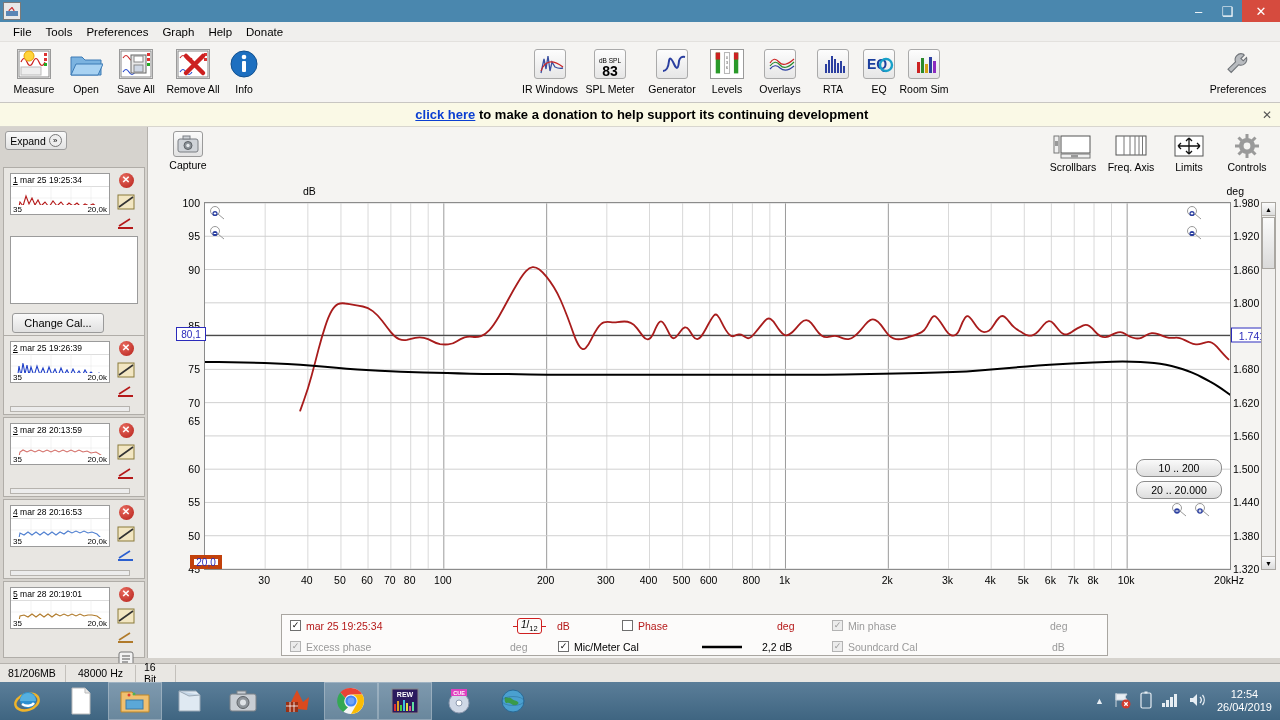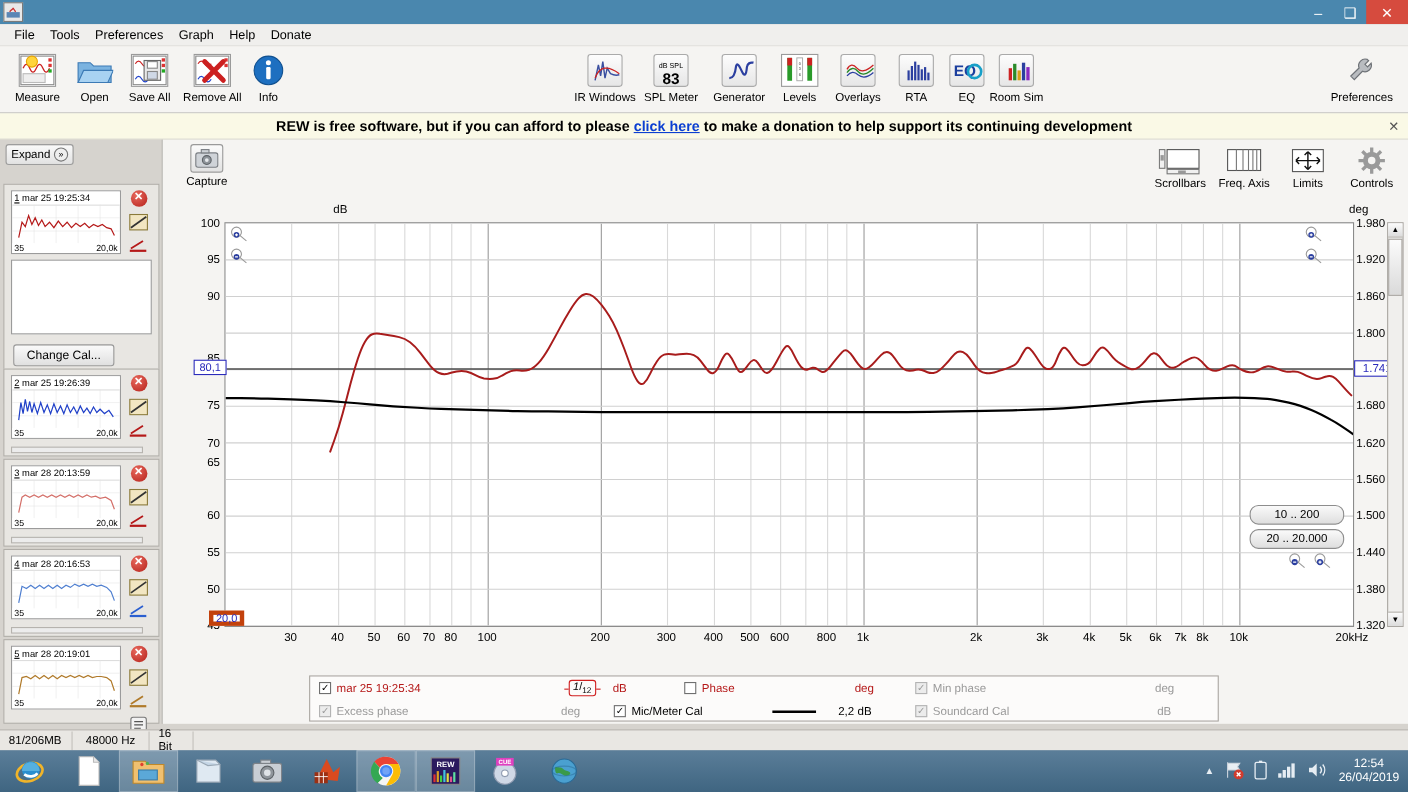--- a/index.html
+++ b/index.html
@@ -85,21 +85,21 @@
   }
   .expand-btn .chev{
     width:13px;height:13px;border:1px solid #777;border-radius:50%;
     font-size:8px;display:flex;align-items:center;justify-content:center;background:#eee;
   }
   .meas{
     position:absolute;left:3px;width:142px;
     background:#e8e6e2;border:1px solid #b0ada8;
   }
   .meas .card{
-    position:absolute;left:6px;top:5px;width:100px;height:58px;
+    position:absolute;left:6px;top:5px;width:100px;height:42px;
     background:#fff;border:1px solid #9b9b9b;overflow:hidden;
   }
   .meas .mtitle{
     font-size:8.5px;padding:1px 2px;white-space:nowrap;border-bottom:1px solid #ddd;
     background:#fff;
   }
   .meas .mtitle b{ text-decoration:underline; font-weight:normal;}
   .meas .mfoot{
     position:absolute;bottom:0;left:0;right:0;font-size:8px;
     display:flex;justify-content:space-between;padding:0 2px;background:#fff;
@@ -467,21 +467,20 @@
       <div class="glyph">
         <svg width="30" height="30" viewBox="0 0 30 30">
           <path d="M20 5a6 6 0 0 0-7.5 7.8L5 20.2l3.2 3.2 7.4-7.6A6 6 0 0 0 23.5 8.5l-3.3 3.3-2.3-2.3 3.3-3.3A6 6 0 0 0 20 5z" fill="#b9bcc0" stroke="#6f7378" stroke-width="1.1"></path>
         </svg>
       </div>
       <div class="lbl">Preferences</div>
     </div>
   </div>
 
   <div class="banner">
-    <span>REW is free software, but if you can afford to please</span>
     <span>&nbsp;</span>
     <a href="#">click here</a>
     <span>&nbsp;</span>
     <span>to make a donation to help support its continuing development</span>
     <span class="close-x">✕</span>
   </div>
 
   <div class="leftpanel">
     <div class="expand-btn">
       <span>Expand</span>

